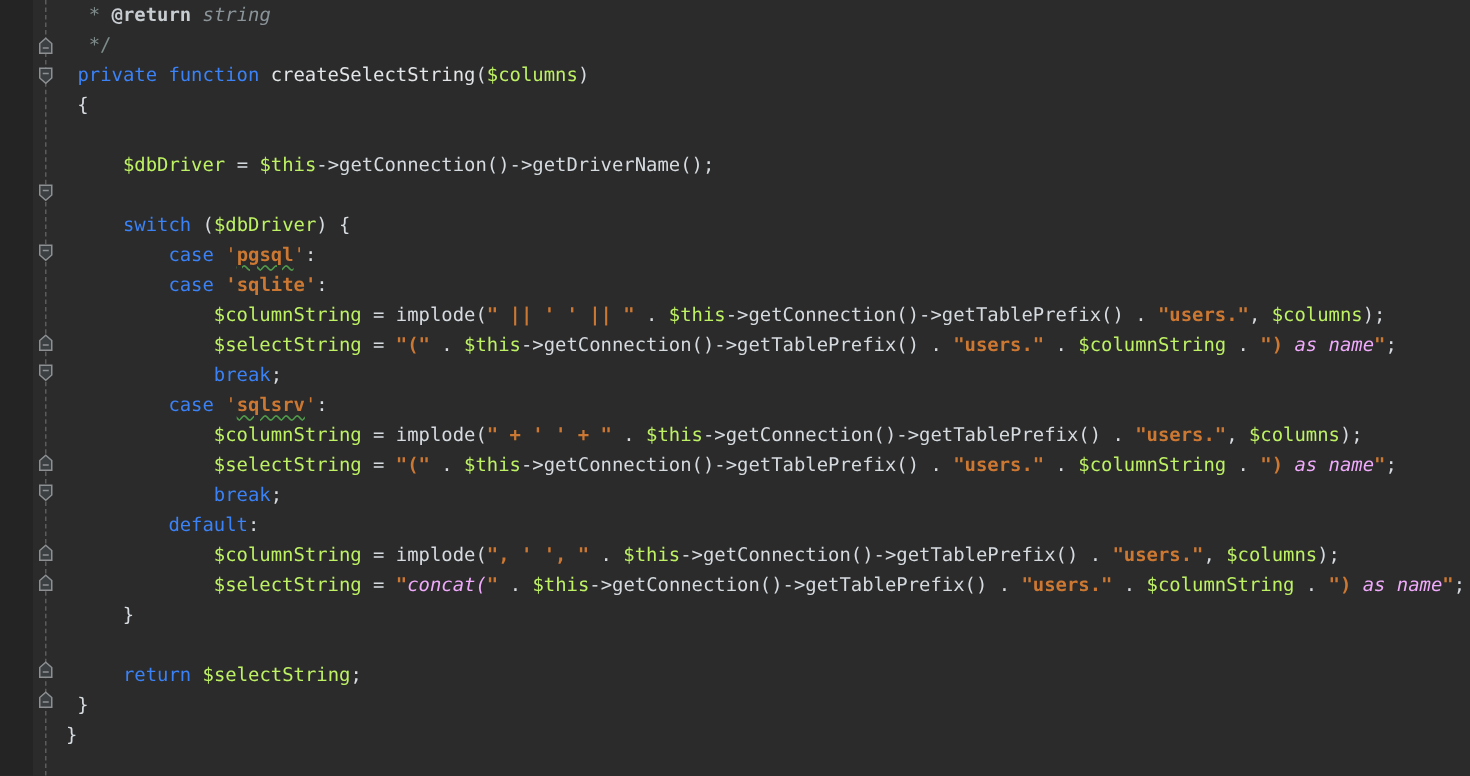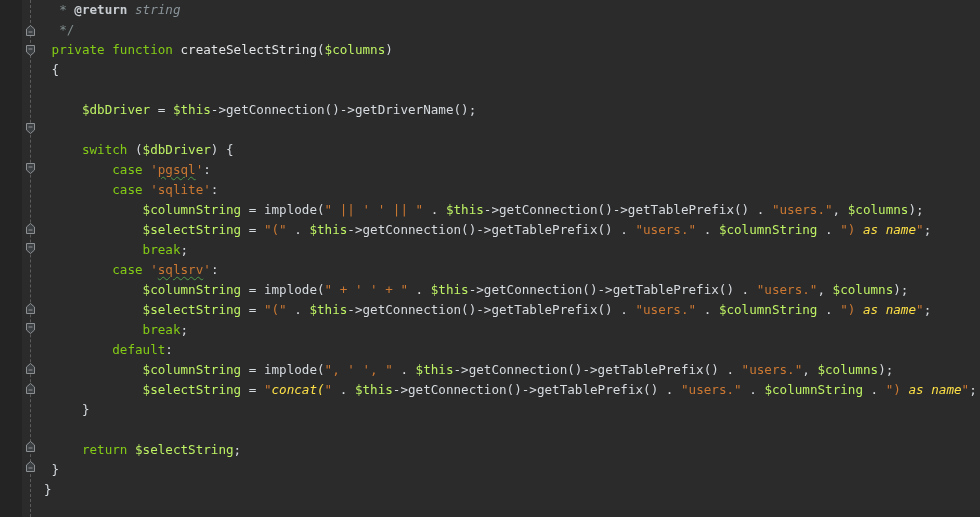--- a/index.html
+++ b/index.html
@@ -52,27 +52,27 @@
     font-size:12.6px;
     line-height:20px;
     white-space:pre;
   }
   .ln{
     height:20px;line-height:20px;
     white-space:pre;
     color:#a9b7c6;
   }
   
-  .kw       {color:#84cc16;margin-top:40px;}                 
+  .kw       {color:#3b82f6;margin-top:40px;}                 
   .fn       {color:#e3e6e8;text-align:center;}                 
   .var      {color:#bef264;}                 
   .plain    {color:#d6dbe0;}                 
-  .str      {color:#cc7832;}                 
+  .str      {color:#cc7832;font-weight:bold;}                 
   .strq     {color:#cc7832;}                 
-  .sqlkw    {color:#fde047;font-style:italic;}
+  .sqlkw    {color:#f0abfc;font-style:italic;}
   .cmt      {color:#7f8b8b;}                 
   .cmttag   {color:#c8cdd2;font-weight:bold;}
   .cmttype  {color:#8a9499;font-style:italic;}
   .typo     {
      text-decoration:underline;
      text-decoration-style:wavy;
      text-decoration-color:#4f9b4a;
      text-decoration-thickness:1px;
      text-underline-offset:2px;
   }

